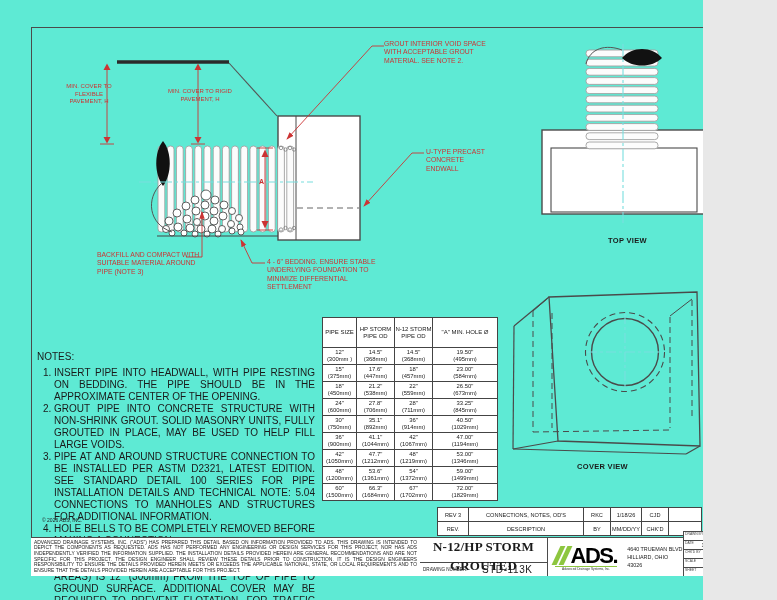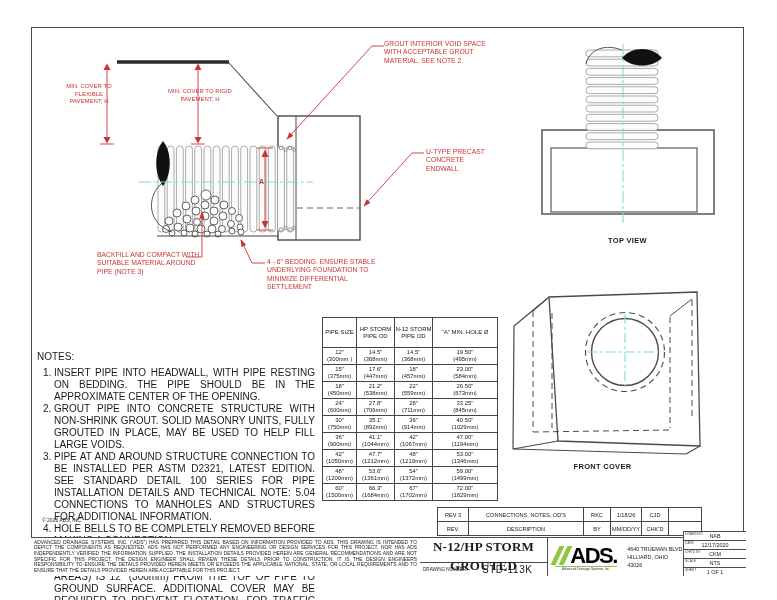--- a/index.html
+++ b/index.html
@@ -1,16 +1,16 @@
 <!DOCTYPE html>
 <html><head>
 <meta charset="utf-8">
 <style>
   html,body{margin:0;padding:0;background:#e8e8e8;}
-  #page{position:relative;width:777px;height:600px;background:#ffffff;overflow:hidden;
+  #page{position:relative;width:703px;height:600px;background:#5eead4;overflow:hidden;
         font-family:"Liberation Sans",sans-serif;color:#1a1a1a;}
   #sheet-border{position:absolute;left:31px;top:27px;width:713px;height:548px;
         border:1.3px solid #4b4b4b;box-sizing:border-box;}
   svg.linework{position:absolute;left:0;top:0;z-index:1;}
   .txt{position:absolute;z-index:2;}
   .red{color:#cc3333;font-size:6.8px;line-height:1.25;}
   .ctr{text-align:center;}
   .view-label{font-weight:bold;font-size:7.5px;letter-spacing:.3px;}
   
   #notes{left:37px;top:351px;width:282px;font-size:10px;line-height:1.2;}
@@ -35,21 +35,21 @@
   #title-box{left:420px;top:537px;width:128px;height:39px;border-bottom:none;border-left:none;}
   #title-box .title-area{height:24px;border-bottom:1px solid #4b4b4b;display:flex;flex-direction:column;
       justify-content:flex-start;font-family:"Liberation Serif",serif;font-weight:bold;font-size:13px;
       line-height:1.45;text-align:center;letter-spacing:.2px;}
   #title-box .dwg-row{height:13px;display:flex;align-items:center;}
   #title-box .dwg-label{font-size:4.6px;margin-left:3px;color:#222;}
   #title-box .dwg-num{flex:1;text-align:center;font-size:10px;letter-spacing:.6px;}
   #logo-box{left:548px;top:537px;width:135px;height:39px;border-bottom:none;border-left:none;border-right:none;
       display:flex;align-items:center;}
   #ads-logo{margin-left:7px;width:64px;text-align:center;}
-  #ads-logo .mark{display:flex;align-items:flex-end;justify-content:center;height:22px;}
+  #ads-logo .mark{display:flex;align-items:flex-end;justify-content:flex-end;height:22px;}
   .slash{width:5px;height:19px;background:#8dc63f;transform:skewX(-25deg);margin-right:2.5px;}
   #ads-logo .word{font-size:22px;font-weight:bold;letter-spacing:-1.5px;line-height:19px;color:#000;}
   #ads-logo .tagline{font-size:3.2px;color:#333;margin-top:1px;border-top:.7px solid #8dc63f;padding-top:.7px;}
   #address{font-size:5.4px;line-height:1.5;color:#222;margin-left:10px;}
   #meta-col{left:683px;top:531px;width:63px;height:45px;border-bottom:none;border-right:none;}
   .meta-row{height:8px;border-bottom:1px solid #4b4b4b;position:relative;}
   .meta-row:last-child{border-bottom:none;}
   .meta-label{position:absolute;top:0;left:1px;font-size:3.4px;color:#444;}
   .meta-value{text-align:center;font-size:5.4px;line-height:8.6px;}
   #copyright{left:42px;top:517px;font-size:5px;color:#222;}
@@ -214,21 +214,21 @@
   </svg>
 
   <div class="txt red" style="left:384px;top:40px;width:112px;">GROUT INTERIOR VOID SPACE WITH ACCEPTABLE GROUT MATERIAL. SEE NOTE 2.</div>
   <div class="txt red" style="left:426px;top:148px;width:62px;">U-TYPE PRECAST CONCRETE ENDWALL</div>
   <div class="txt red" style="left:97px;top:251px;width:105px;">BACKFILL AND COMPACT WITH SUITABLE MATERIAL AROUND PIPE (NOTE 3)</div>
   <div class="txt red" style="left:267px;top:258px;width:118px;">4 - 6" BEDDING. ENSURE STABLE UNDERLYING FOUNDATION TO MINIMIZE DIFFERENTIAL SETTLEMENT</div>
   <div class="txt red ctr" style="left:60px;top:83px;width:58px;font-size:6px;">MIN. COVER TO FLEXIBLE PAVEMENT, H</div>
   <div class="txt red ctr" style="left:158px;top:88px;width:84px;font-size:6px;">MIN. COVER TO RIGID PAVEMENT, H</div>
   <div class="txt red" style="left:259px;top:178px;font-size:7px;font-weight:bold;">A</div>
   <div class="txt view-label ctr" style="left:595px;top:236px;width:65px;">TOP VIEW</div>
-  <div class="txt view-label ctr" style="left:570px;top:462px;width:65px;">FRONT COVER</div>
+  <div class="txt view-label ctr" style="left:570px;top:462px;width:65px;">COVER VIEW</div>
 
   <div class="txt" id="notes">
     <div class="heading">NOTES:</div>
     <ol>
         <li>INSERT PIPE INTO HEADWALL, WITH PIPE RESTING ON BEDDING. THE PIPE SHOULD BE IN THE APPROXIMATE CENTER OF THE OPENING.</li>
         <li>GROUT PIPE INTO CONCRETE STRUCTURE WITH NON-SHRINK GROUT. SOLID MASONRY UNITS, FULLY GROUTED IN PLACE, MAY BE USED TO HELP FILL LARGE VOIDS.</li>
         <li>PIPE AT AND AROUND STRUCTURE CONNECTION TO BE INSTALLED PER ASTM D2321, LATEST EDITION. SEE STANDARD DETAIL 100 SERIES FOR PIPE INSTALLATION DETAILS AND TECHNICAL NOTE: 5.04 CONNECTIONS TO MANHOLES AND STRUCTURES FOR ADDITIONAL INFORMATION.</li>
         <li>HOLE BELLS TO BE COMPLETELY REMOVED BEFORE MAKING A CONNECTION.</li>
         <li>MINIMUM COVER: MINIMUM COVER, H, IN NON-TRAFFIC APPLICATIONS (GRASS OR LANDSCAPE AREAS) IS 12" (300mm) FROM THE TOP OF PIPE TO GROUND SURFACE. ADDITIONAL COVER MAY BE REQUIRED TO PREVENT FLOTATION. FOR TRAFFIC APPLICATIONS, MINIMUM COVER, H, IS 12" (300mm) UP TO 48" (1200mm) DIAMETER PIPE AND 24" (600mm) OF COVER FOR 60" (1500mm) DIAMETER PIPE, MEASURED FROM TOP OF PIPE TO BOTTOM OF FLEXIBLE PAVEMENT OR TO TOP OF RIGID PAVEMENT.</li>
       </ol>

